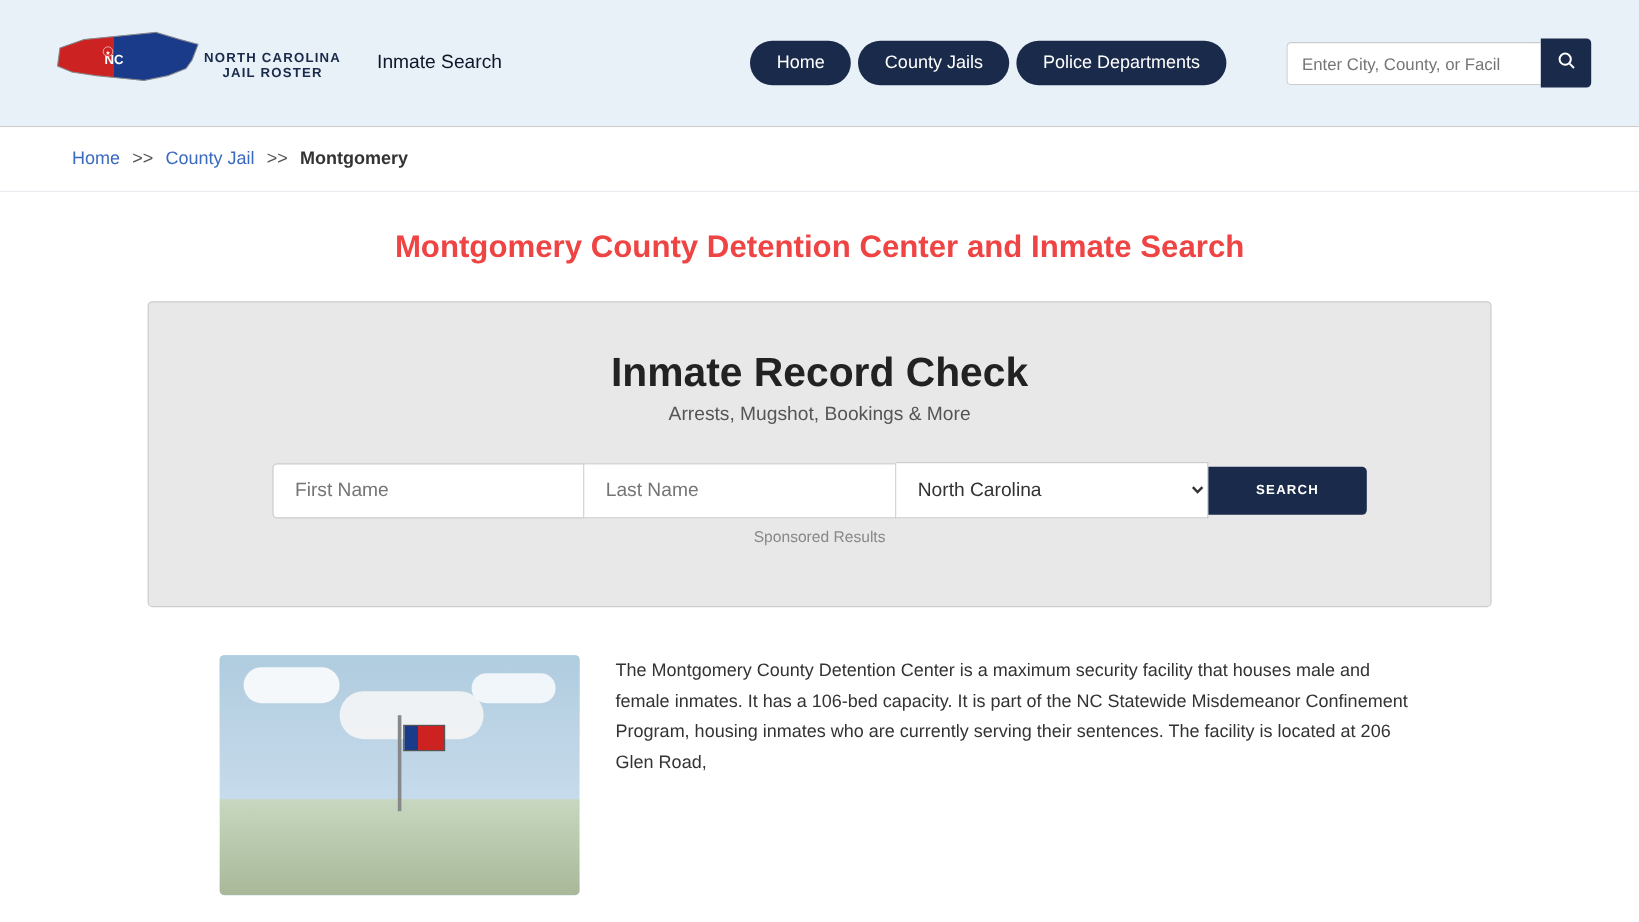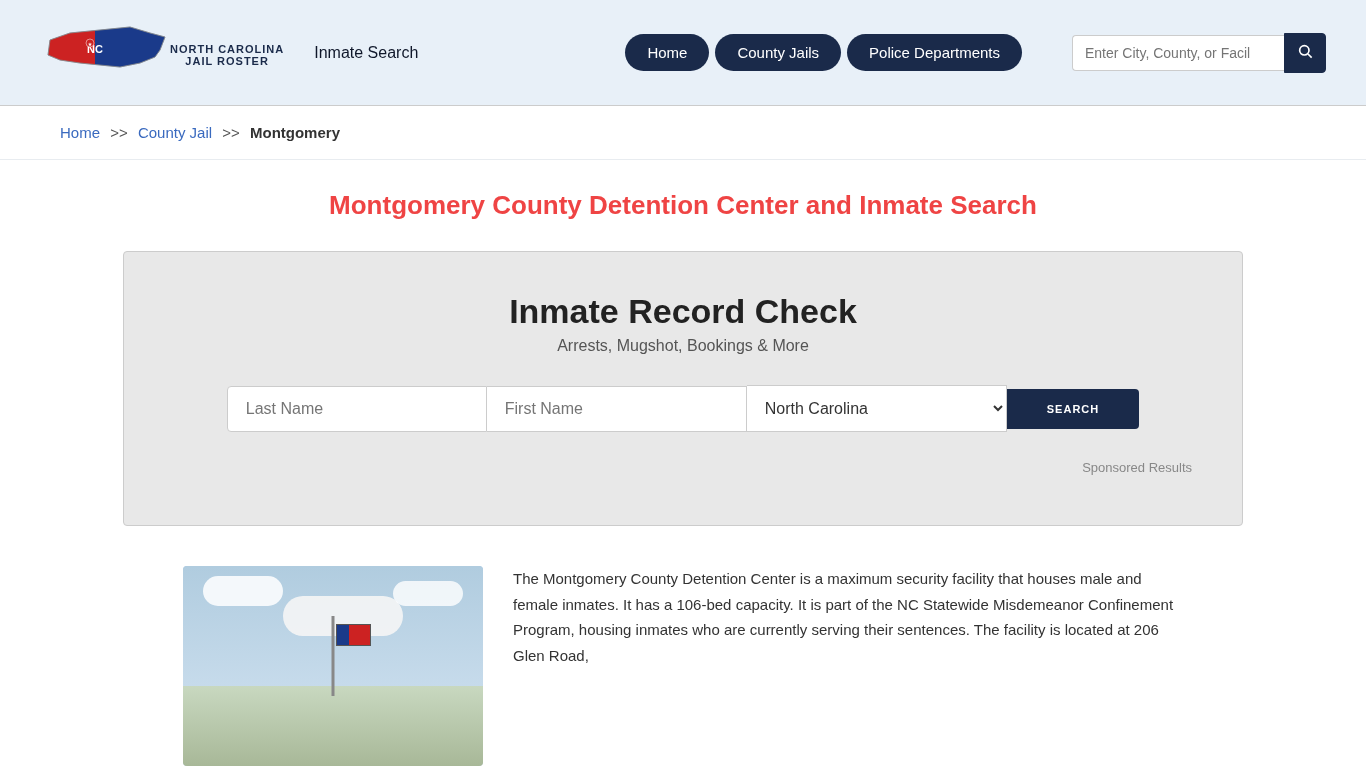--- a/index.html
+++ b/index.html
@@ -181,25 +181,25 @@
       padding: 14px 40px;
       font-size: 11px;
       font-family: Arial, sans-serif;
       font-weight: bold;
       letter-spacing: 1px;
       cursor: pointer;
       border-radius: 0 4px 4px 0;
       border-left: none;
     }
     .sponsored-results {
-      margin-top: 28px;
+      margin-top: 8px;
       font-size: 13px;
       color: #888;
       font-family: Arial, sans-serif;
-      text-align: right;
+      text-align: center;
     }
 
     
     .content-section {
       max-width: 1120px;
       margin: 0 auto;
       padding: 10px 60px 40px;
       display: flex;
       gap: 30px;
       align-items: flex-start;
@@ -309,22 +309,22 @@
 </div>
 
 <div class="page-title-area">
   <h1 class="page-title">Montgomery County Detention Center and Inmate Search</h1>
 </div>
 
 <div class="record-check-box">
   <div class="record-check-title">Inmate Record Check</div>
   <div class="record-check-subtitle">Arrests, Mugshot, Bookings &amp; More</div>
   <div class="search-form">
+    <input type="text" placeholder="First Name" style="">
     <input type="text" placeholder="Last Name" style="">
-    <input type="text" placeholder="First Name" style="">
     <select>
       <option>North Carolina</option>
       <option>Alabama</option>
       <option>Alaska</option>
       <option>Arizona</option>
       <option>Arkansas</option>
       <option>California</option>
       <option>Colorado</option>
       <option>Connecticut</option>
       <option>Delaware</option>

